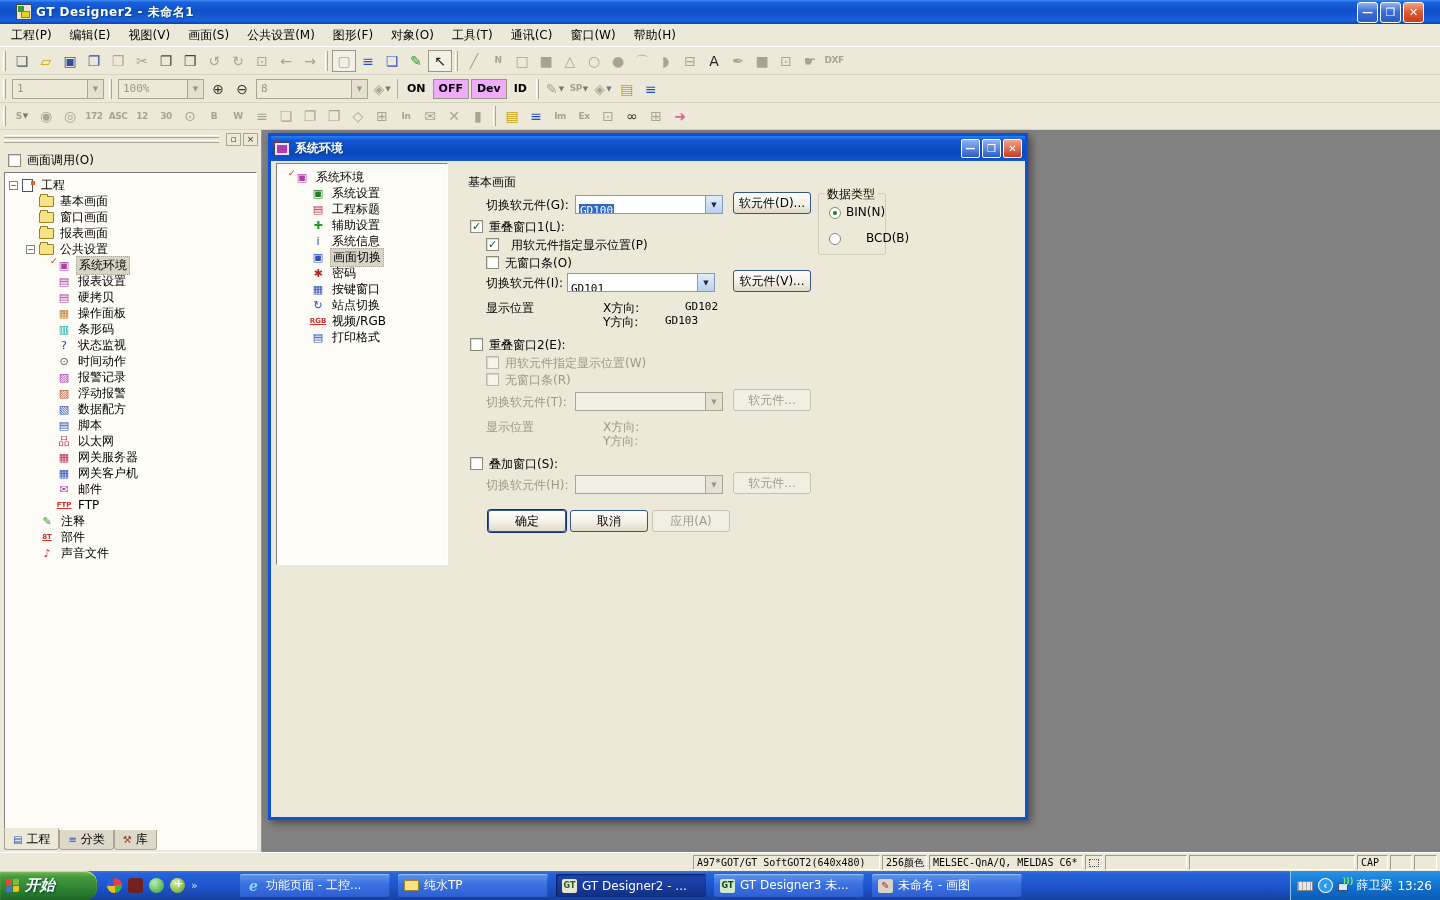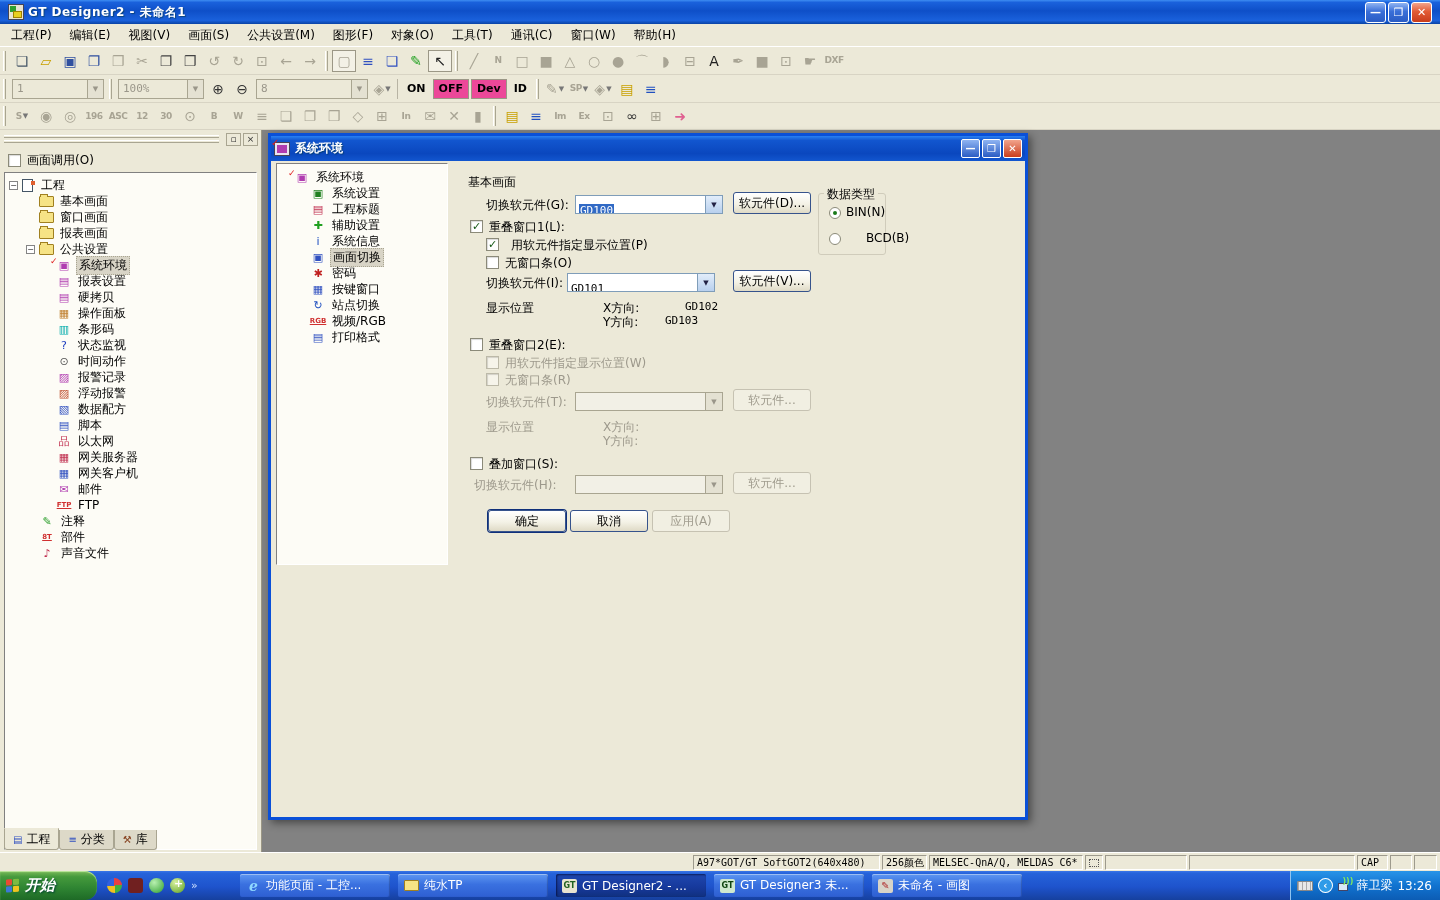--- a/index.html
+++ b/index.html
@@ -2,21 +2,21 @@
 <html><head>
 <meta charset="utf-8">
 <style>
   *{box-sizing:border-box;margin:0;padding:0;}
   html,body{width:1440px;height:900px;overflow:hidden;}
   body{font-family:"DejaVu Sans",sans-serif;font-size:12px;background:#828282;position:relative;color:#000;}
   .abs{position:absolute;}
   
   .titlebar{position:absolute;left:0;top:0;width:1440px;height:24px;
     background:linear-gradient(180deg,#3E8DF2 0%,#1A61DC 10%,#0E4FC8 45%,#1A61DC 85%,#0A43A4 100%);
-    display:flex;align-items:center;color:#fff;font-weight:bold;padding:0 8px;}
+    display:flex;align-items:center;color:#fff;font-weight:bold;padding:0 16px;}
   .appicon{width:16px;height:16px;margin-right:4px;background:#E8E4D0;border:1px solid #445;position:relative;}
   .appicon:before{content:"";position:absolute;left:1px;top:1px;width:6px;height:6px;background:#2FA02F;}
   .appicon:after{content:"";position:absolute;right:1px;bottom:1px;width:7px;height:5px;background:#E8D020;border:1px solid #A08000;}
   .titletext{flex:1;font-size:12px;text-shadow:1px 1px 1px #0338;letter-spacing:.5px;}
   .winbtn{width:21px;height:21px;margin-left:2px;border:1px solid #fff;border-radius:3px;color:#fff;
     display:flex;align-items:center;justify-content:center;font-size:11px;font-weight:bold;
     background:linear-gradient(180deg,#8FB4F2 0%,#3A6FD8 45%,#2A5CC4 100%);}
   .winbtn.close{background:linear-gradient(180deg,#F2A48C 0%,#E25B35 45%,#C93D1C 100%);}
   
   .menubar{position:absolute;left:0;top:24px;width:1440px;height:23px;background:#ECE9D8;display:flex;align-items:center;padding-left:2px;border-bottom:1px solid #fff;}
@@ -30,21 +30,21 @@
   .tbtn .g{font-size:14px;line-height:1;}
   .tbtn.txticon .g{font-size:9px;font-weight:bold;letter-spacing:-.5px;}
   .tbtn.gray{color:#A8A494;}
   .tbtn.gray .g{color:#A8A494 !important;}
   .tbtn.pressed{background:#F3F1E6;border:1px solid #9B9786;}
   .caret{font-size:7px;margin-left:1px;color:#777;}
   .tb-combo{height:20px;border:1px solid #A9A591;background:#ECE9D8;display:flex;flex:none;margin:0 2px;}
   .tb-combo .val{flex:1;padding:2px 4px;font-family:"DejaVu Sans Mono",monospace;font-size:11px;color:#9A968A;white-space:nowrap;overflow:hidden;}
   .tb-combo .arr{width:16px;border-left:1px solid #A9A591;display:flex;align-items:center;justify-content:center;font-size:7px;color:#9A968A;background:#E4E1D2;}
   .txtbtn{height:20px;padding:2px 5px;margin:0 1px;font-size:11px;font-weight:bold;display:flex;align-items:center;flex:none;}
-  .txtbtn.pressed{background:#ec4899;border:1px solid #9B9786;}
+  .txtbtn.pressed{background:#f0abfc;border:1px solid #9B9786;}
   
   .leftpanel{position:absolute;left:0;top:130px;width:262px;height:722px;background:#ECE9D8;border-right:1px solid #9B9786;}
   .panelhead{position:absolute;left:2px;right:2px;top:3px;height:14px;}
   .panelhead .bar{position:absolute;left:2px;right:40px;height:3px;border-top:1px solid #fff;border-bottom:1px solid #A9A591;}
   .phbtn{position:absolute;top:0;width:15px;height:13px;border:1px solid #A9A591;background:#ECE9D8;font-size:9px;line-height:11px;text-align:center;color:#333;}
   .screencall{position:absolute;left:8px;top:22px;display:flex;align-items:center;gap:6px;}
   .treebox{position:absolute;left:4px;top:42px;width:253px;height:678px;background:#FDFCF6;border:1px solid;border-color:#808080 #fff #fff #808080;overflow:hidden;padding-top:4px;}
   .trow{height:16px;display:flex;align-items:center;white-space:nowrap;}
   .tsp{flex:none;}
   .texp{width:9px;height:9px;border:1px solid #848484;background:#fff;font-size:8px;line-height:7px;text-align:center;color:#333;margin-right:4px;flex:none;}
@@ -326,21 +326,21 @@
       <span class="g" style="color: rgb(136, 136, 136);">S</span>
       <span class="caret">▼</span>
     </div>
     <div class="tbtn gray">
       <span class="g">◉</span>
     </div>
     <div class="tbtn gray">
       <span class="g">◎</span>
     </div>
     <div class="tbtn gray txticon">
-      <span class="g">196</span>
+      <span class="g">172</span>
     </div>
     <div class="tbtn gray txticon">
       <span class="g">ASC</span>
     </div>
     <div class="tbtn gray txticon">
       <span class="g">12</span>
     </div>
     <div class="tbtn gray txticon">
       <span class="g">30</span>
     </div>
@@ -775,21 +775,21 @@
       <span class="carr">▼</span>
     </div>
     <div class="xpbtn disbtn" style="left:462px;top:228px;width:78px;">软元件...</div>
 
     <span class="lbl dis" style="left:215px;top:258px;">显示位置</span>
     <span class="lbl dis" style="left:332px;top:258px;">X方向:</span>
     <span class="lbl dis" style="left:332px;top:272px;">Y方向:</span>
 
     <span class="cb" style="left:199px;top:296px;"></span>
     <span class="lbl" style="left:218px;top:295px;">叠加窗口(S):</span>
-    <span class="lbl dis" style="left:203px;top:316px;">切换软元件(H):</span>
+    <span class="lbl dis" style="left:215px;top:316px;">切换软元件(H):</span>
     <div class="combo discombo" style="left:304px;top:314px;width:148px;">
       <span class="cval"></span>
       <span class="carr">▼</span>
     </div>
     <div class="xpbtn disbtn" style="left:462px;top:311px;width:78px;">软元件...</div>
 
     <div class="xpbtn default" style="left:217px;top:349px;width:78px;">确定</div>
     <div class="xpbtn" style="left:299px;top:349px;width:78px;">取消</div>
     <div class="xpbtn disbtn" style="left:381px;top:349px;width:78px;">应用(A)</div>
   </div>

